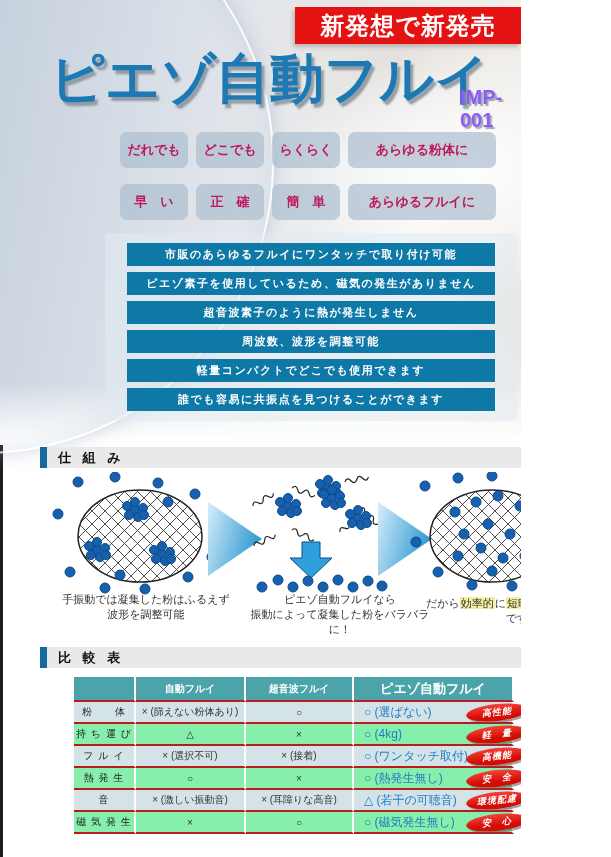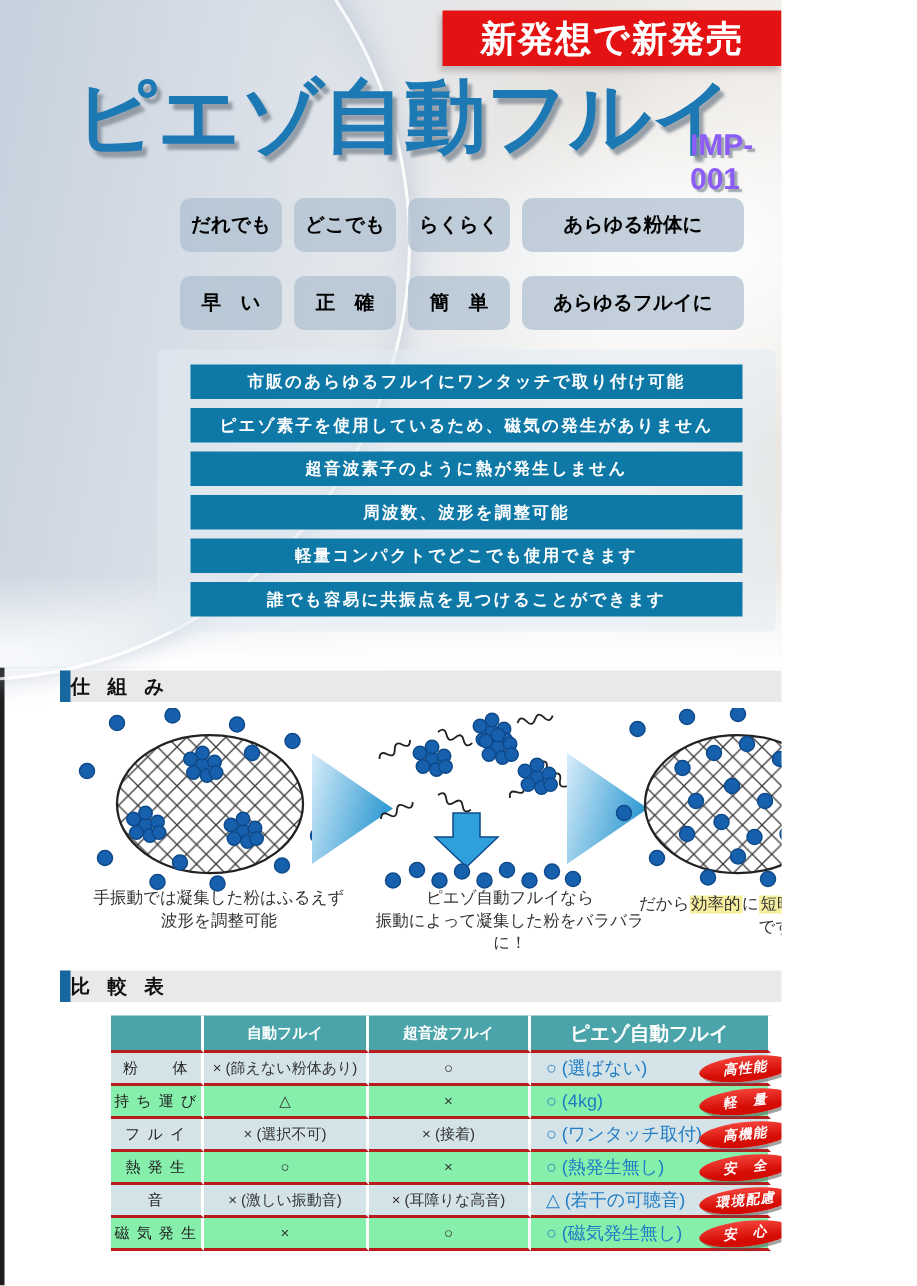--- a/index.html
+++ b/index.html
@@ -42,39 +42,39 @@
     text-shadow:2px 2px 1px rgba(135,145,155,.8);
   }
   
   .chips{
     position:absolute;left:120px;top:132px;display:grid;
     grid-template-columns:68px 68px 68px 148px;grid-auto-rows:36px;column-gap:8px;row-gap:16px;
   }
   .chip{
     background:rgba(173,191,208,.72);border-radius:7px;
     display:flex;align-items:center;justify-content:center;
-    color:#000000;font-weight:bold;font-size:13px;
+    color:#be185d;font-weight:bold;font-size:13px;
   }
   
   .fpanel{
     position:absolute;left:105px;top:233px;width:412px;height:188px;
     background:rgba(226,235,243,.55);border-radius:4px;
     display:flex;flex-direction:column;gap:6px;padding:10px 0 0 0;box-sizing:border-box;align-items:center;
   }
   .fbar{
     width:368px;height:23px;background:#0e78a6;color:#fff;
     display:flex;align-items:center;justify-content:center;
     font-size:11px;font-weight:bold;letter-spacing:1.5px;white-space:nowrap;
   }
   
   .shead{
     position:absolute;left:40px;width:534px;height:21px;background:#e9e9e9;
     border-left:7px solid #1767a0;display:flex;align-items:center;
   }
-  .shead span{font-size:13px;font-weight:bold;color:#111;letter-spacing:4px;}
+  .shead span{font-size:13px;font-weight:bold;color:#111;letter-spacing:4px;padding-left:11px;}
   #mech-head{top:447px;}
   #comp-head{top:647px;}
   
   #diagram{position:absolute;left:40px;top:472px;}
   .cap{position:absolute;font-size:11px;color:#333;text-align:center;line-height:1.35;}
   #cap1{left:48px;top:592px;width:196px;}
   #cap2{left:242px;top:592px;width:196px;}
   #cap3{left:424px;top:596px;width:186px;}
   .hl{background:#f6efa0;padding:0 1px;}
   

